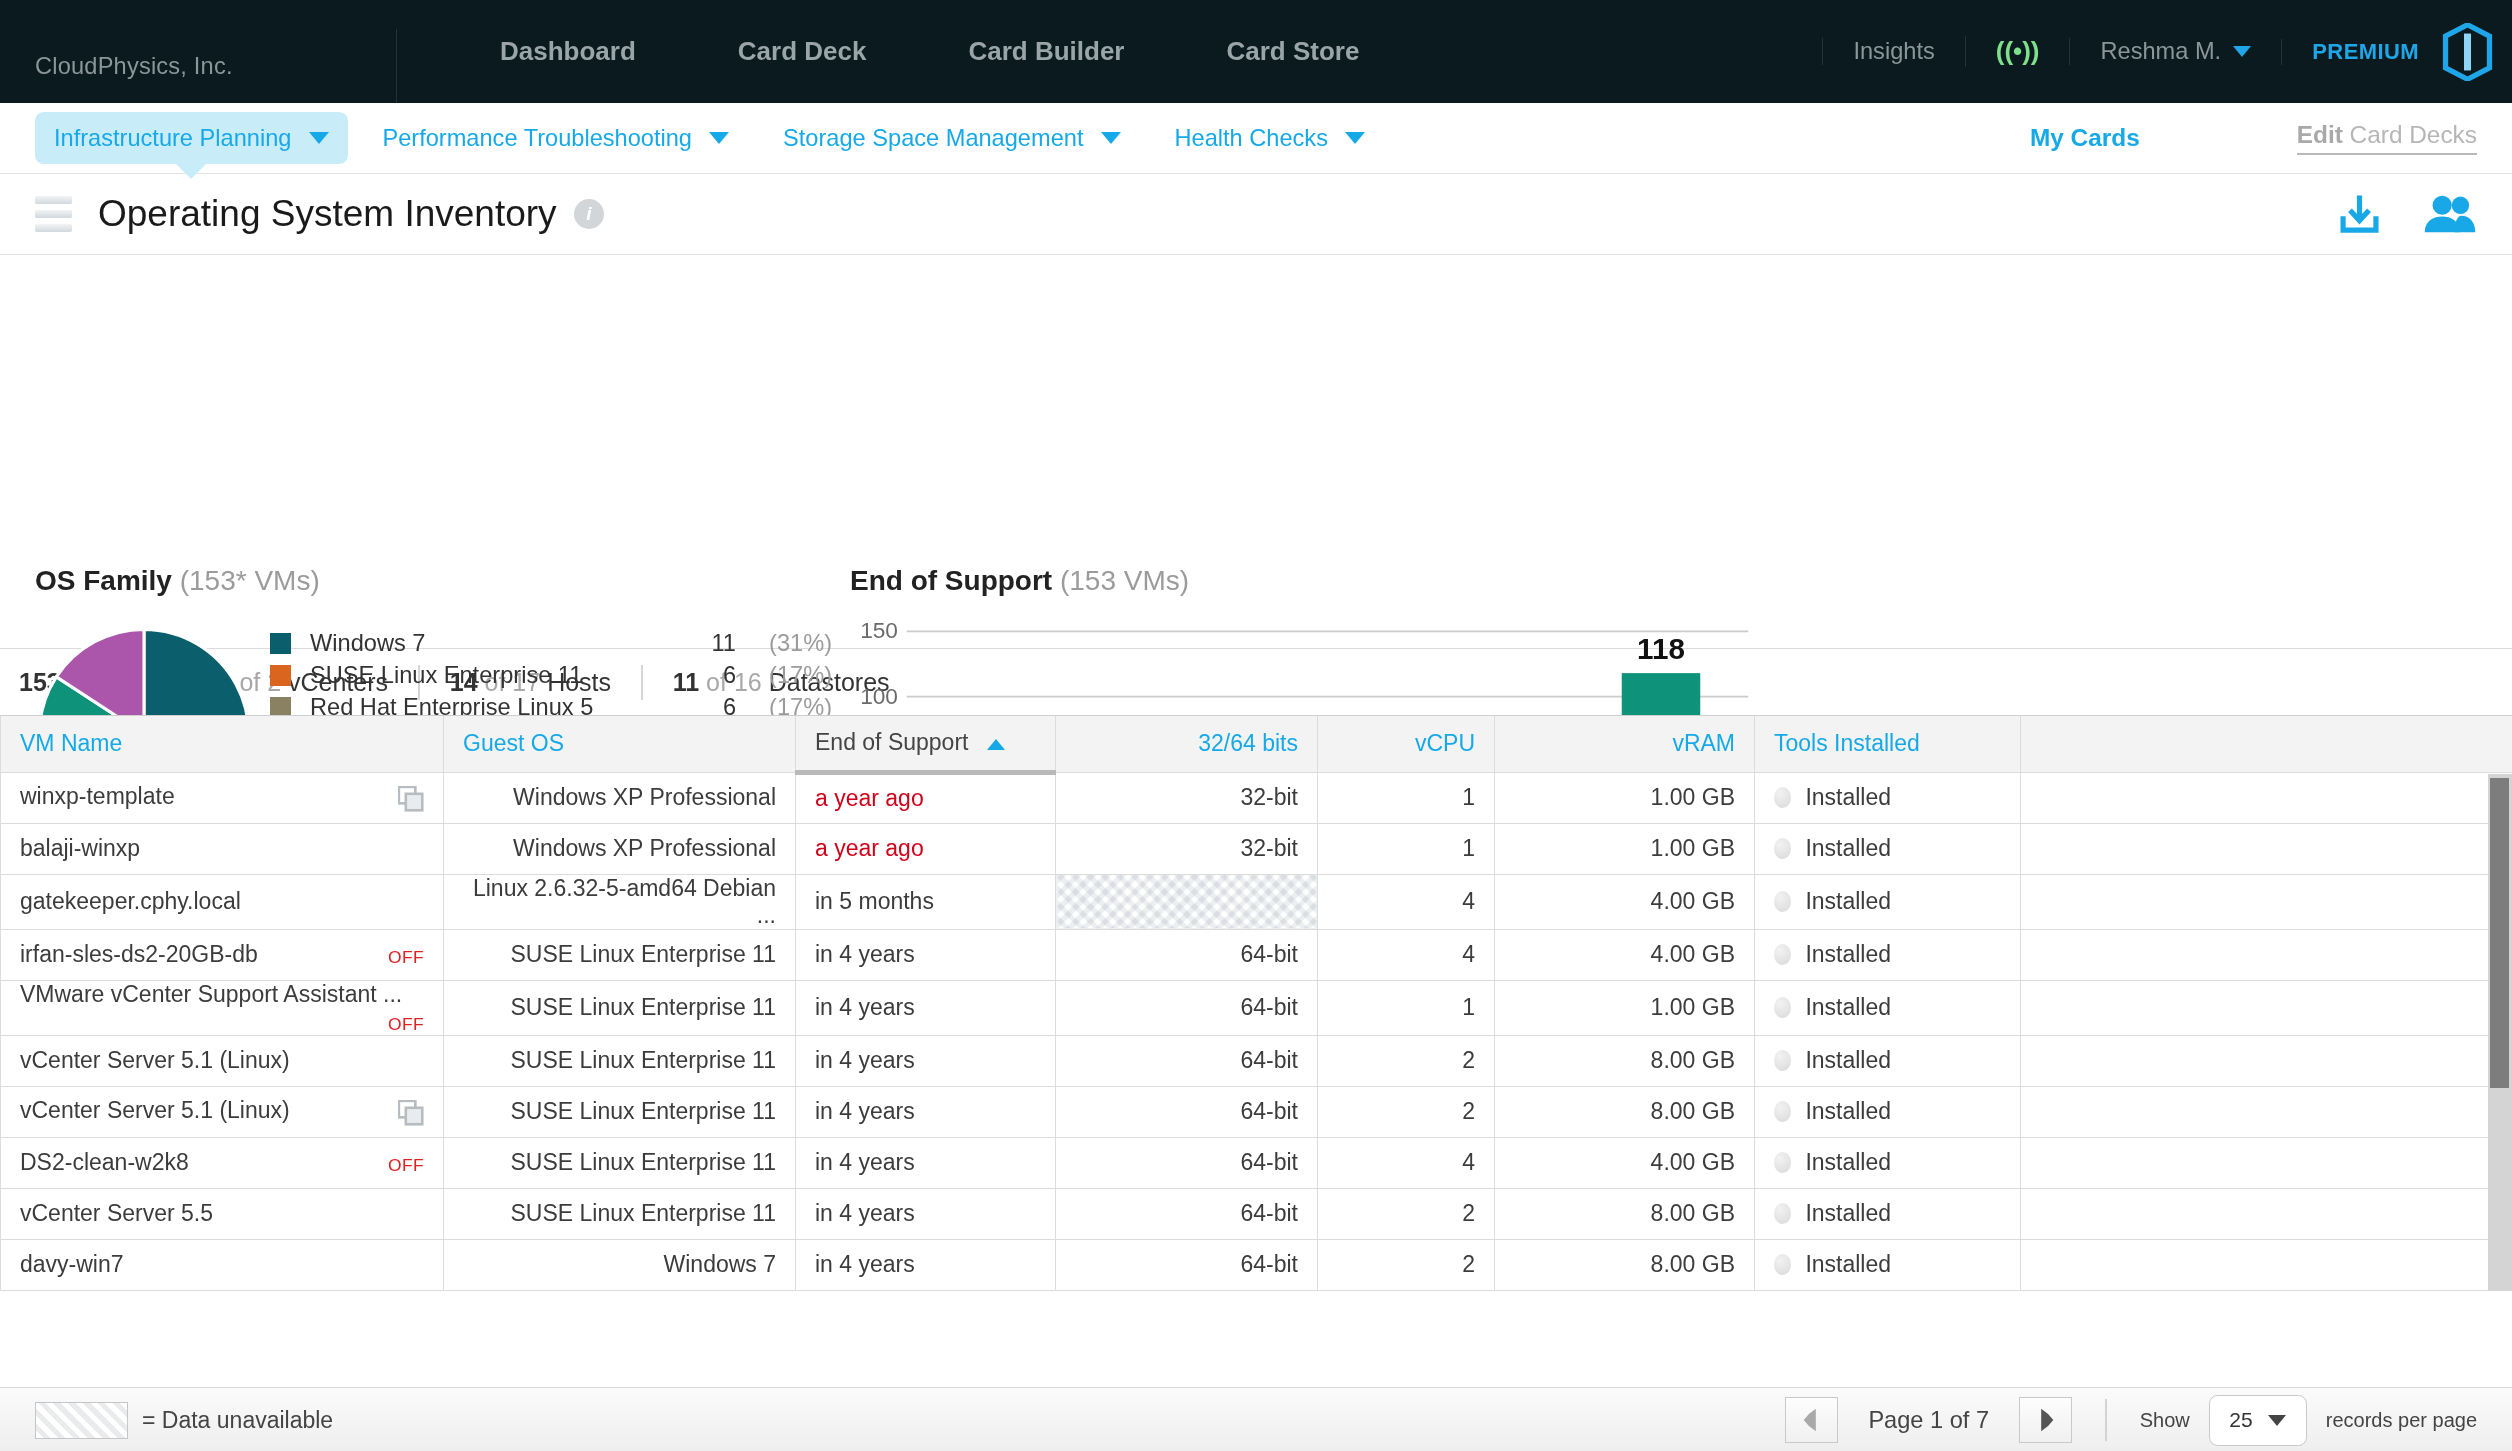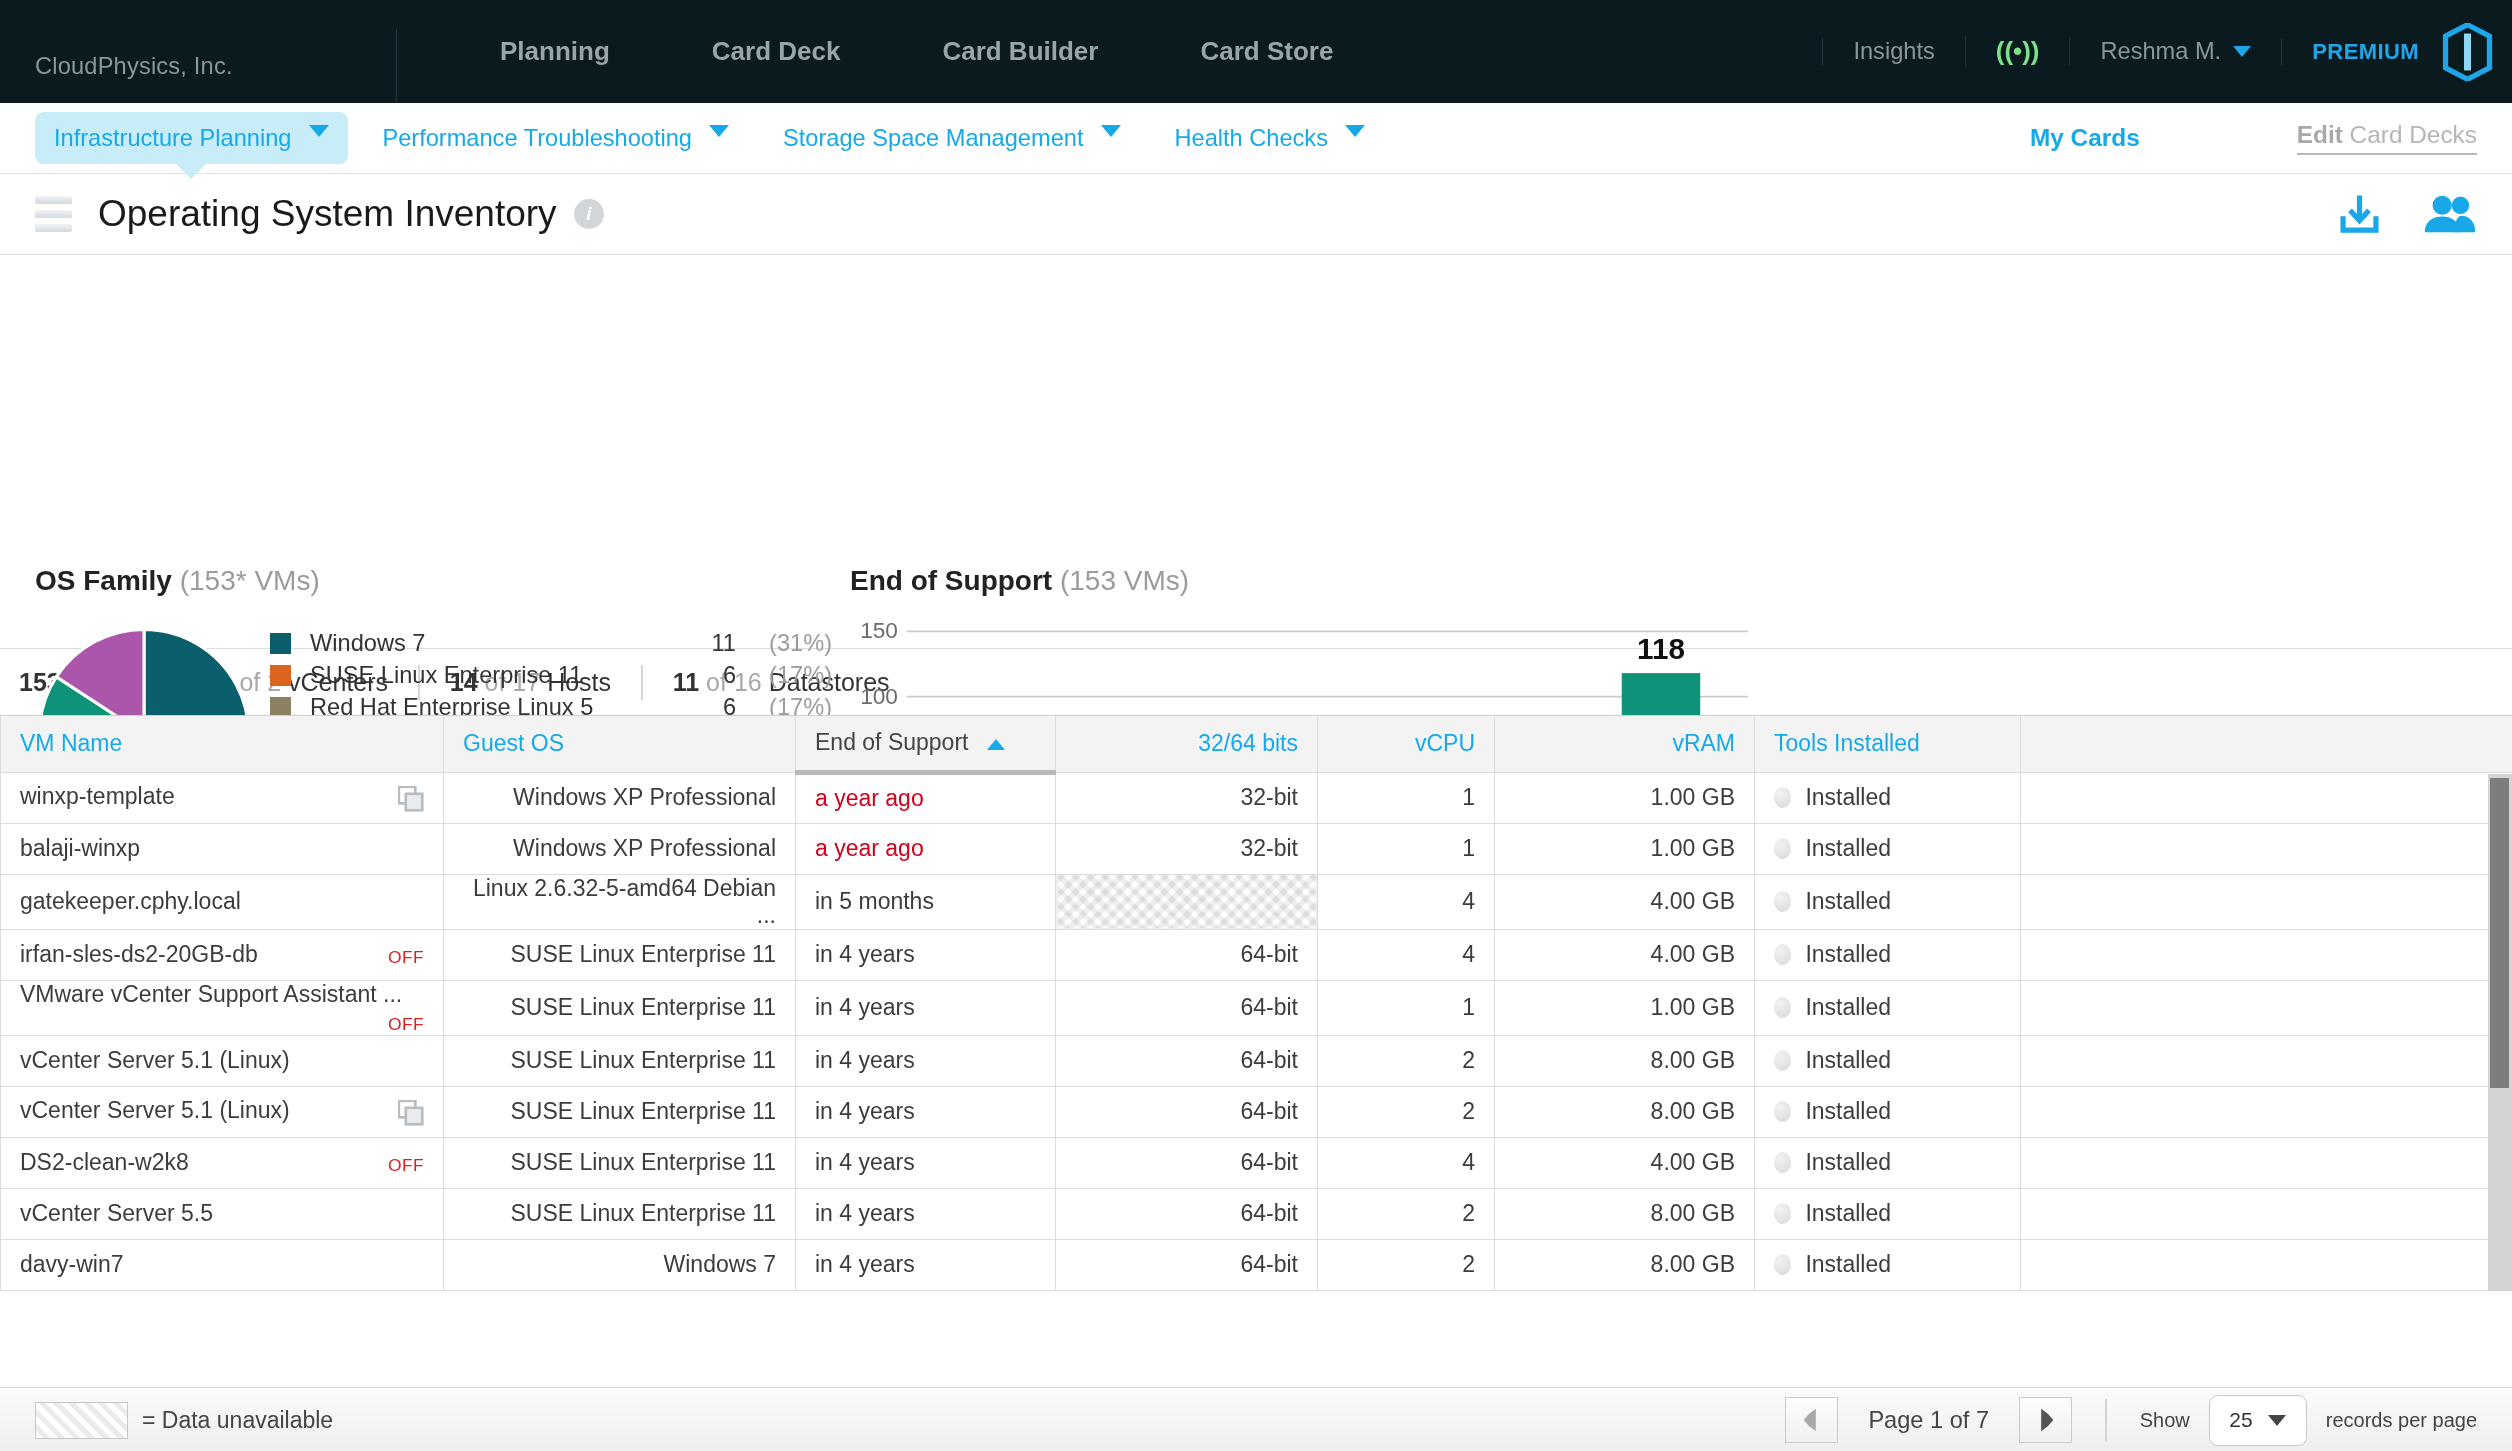--- a/index.html
+++ b/index.html
@@ -19,21 +19,21 @@
   .mainnav a{color:#9aa5a9;font-size:26px;font-weight:bold;text-decoration:none;padding:0 51px;}
   .topright{margin-left:auto;display:flex;align-items:center;}
   .topcell{display:flex;align-items:center;padding:0 30px;border-left:1.7px solid #22343a;color:#8b969a;font-size:23.6px;}
   .premium{color:#1fa6e8;font-size:22px;font-weight:bold;letter-spacing:0.4px;padding-left:30px;border-left:1.7px solid #22343a;display:flex;align-items:center;}
   .logocell{display:flex;align-items:center;padding:0 19px 0 23px;}
   .caret-d{display:inline-block;margin-left:12.2px;width:0;height:0;border-left:9.6px solid transparent;border-right:9.6px solid transparent;border-top:11.3px solid #1fa6e8;}
   .wifi{color:#7ee08a;font-size:26px;font-weight:bold;}
 
   
   .decknav{height:70px;background:#fff;display:flex;align-items:center;padding-left:35px;position:relative;}
-  .deckitem{display:flex;color:#16a9e8;font-size:23.6px;margin-right:15.7px;padding:12.2px 19px;position:relative;}
+  .deckitem{display:flex;align-items:center;color:#16a9e8;font-size:23.6px;margin-right:15.7px;padding:12.2px 19px;position:relative;}
   .deckitem .lab{white-space:nowrap;}
   .deckitem .dcar{display:inline-block;margin-left:17.4px;width:0;height:0;border-left:10.5px solid transparent;border-right:10.5px solid transparent;border-top:12.2px solid #16a9e8;}
   .deckitem.active{background:#c9ecf9;border-radius:8.7px;}
   .deckitem.active:after{content:"";position:absolute;left:50%;bottom:-15px;transform:translateX(-50%);
         width:0;height:0;border-left:15px solid transparent;border-right:15px solid transparent;border-top:15.7px solid #c9ecf9;}
   .deckright{margin-left:auto;display:flex;align-items:center;padding-right:35px;}
   .mycards{color:#16a9e8;font-size:24.4px;font-weight:bold;margin-right:157px;}
   .editdecks{color:#b6b6b6;font-size:24.4px;border-bottom:2.6px solid #b9b9b9;padding-bottom:4.4px;}
   .editdecks b{color:#a9a9a9;}
 
@@ -120,21 +120,21 @@
   .selbox .c{width:0;height:0;border-left:9.6px solid transparent;border-right:9.6px solid transparent;border-top:11.3px solid #444;}
 </style>
 </head>
 <body>
 
 <div class="app">
 
   <div class="topbar">
     <div class="brand">CloudPhysics, Inc.</div>
     <div class="mainnav">
-      <a>Planning</a>
+      <a>Dashboard</a>
       <a>Card Deck</a>
       <a>Card Builder</a>
       <a>Card Store</a>
     </div>
     <div class="topright">
       <div class="topcell">Insights</div>
       <div class="topcell">
         <span class="wifi">((•))</span>
       </div>
       <div class="topcell">

